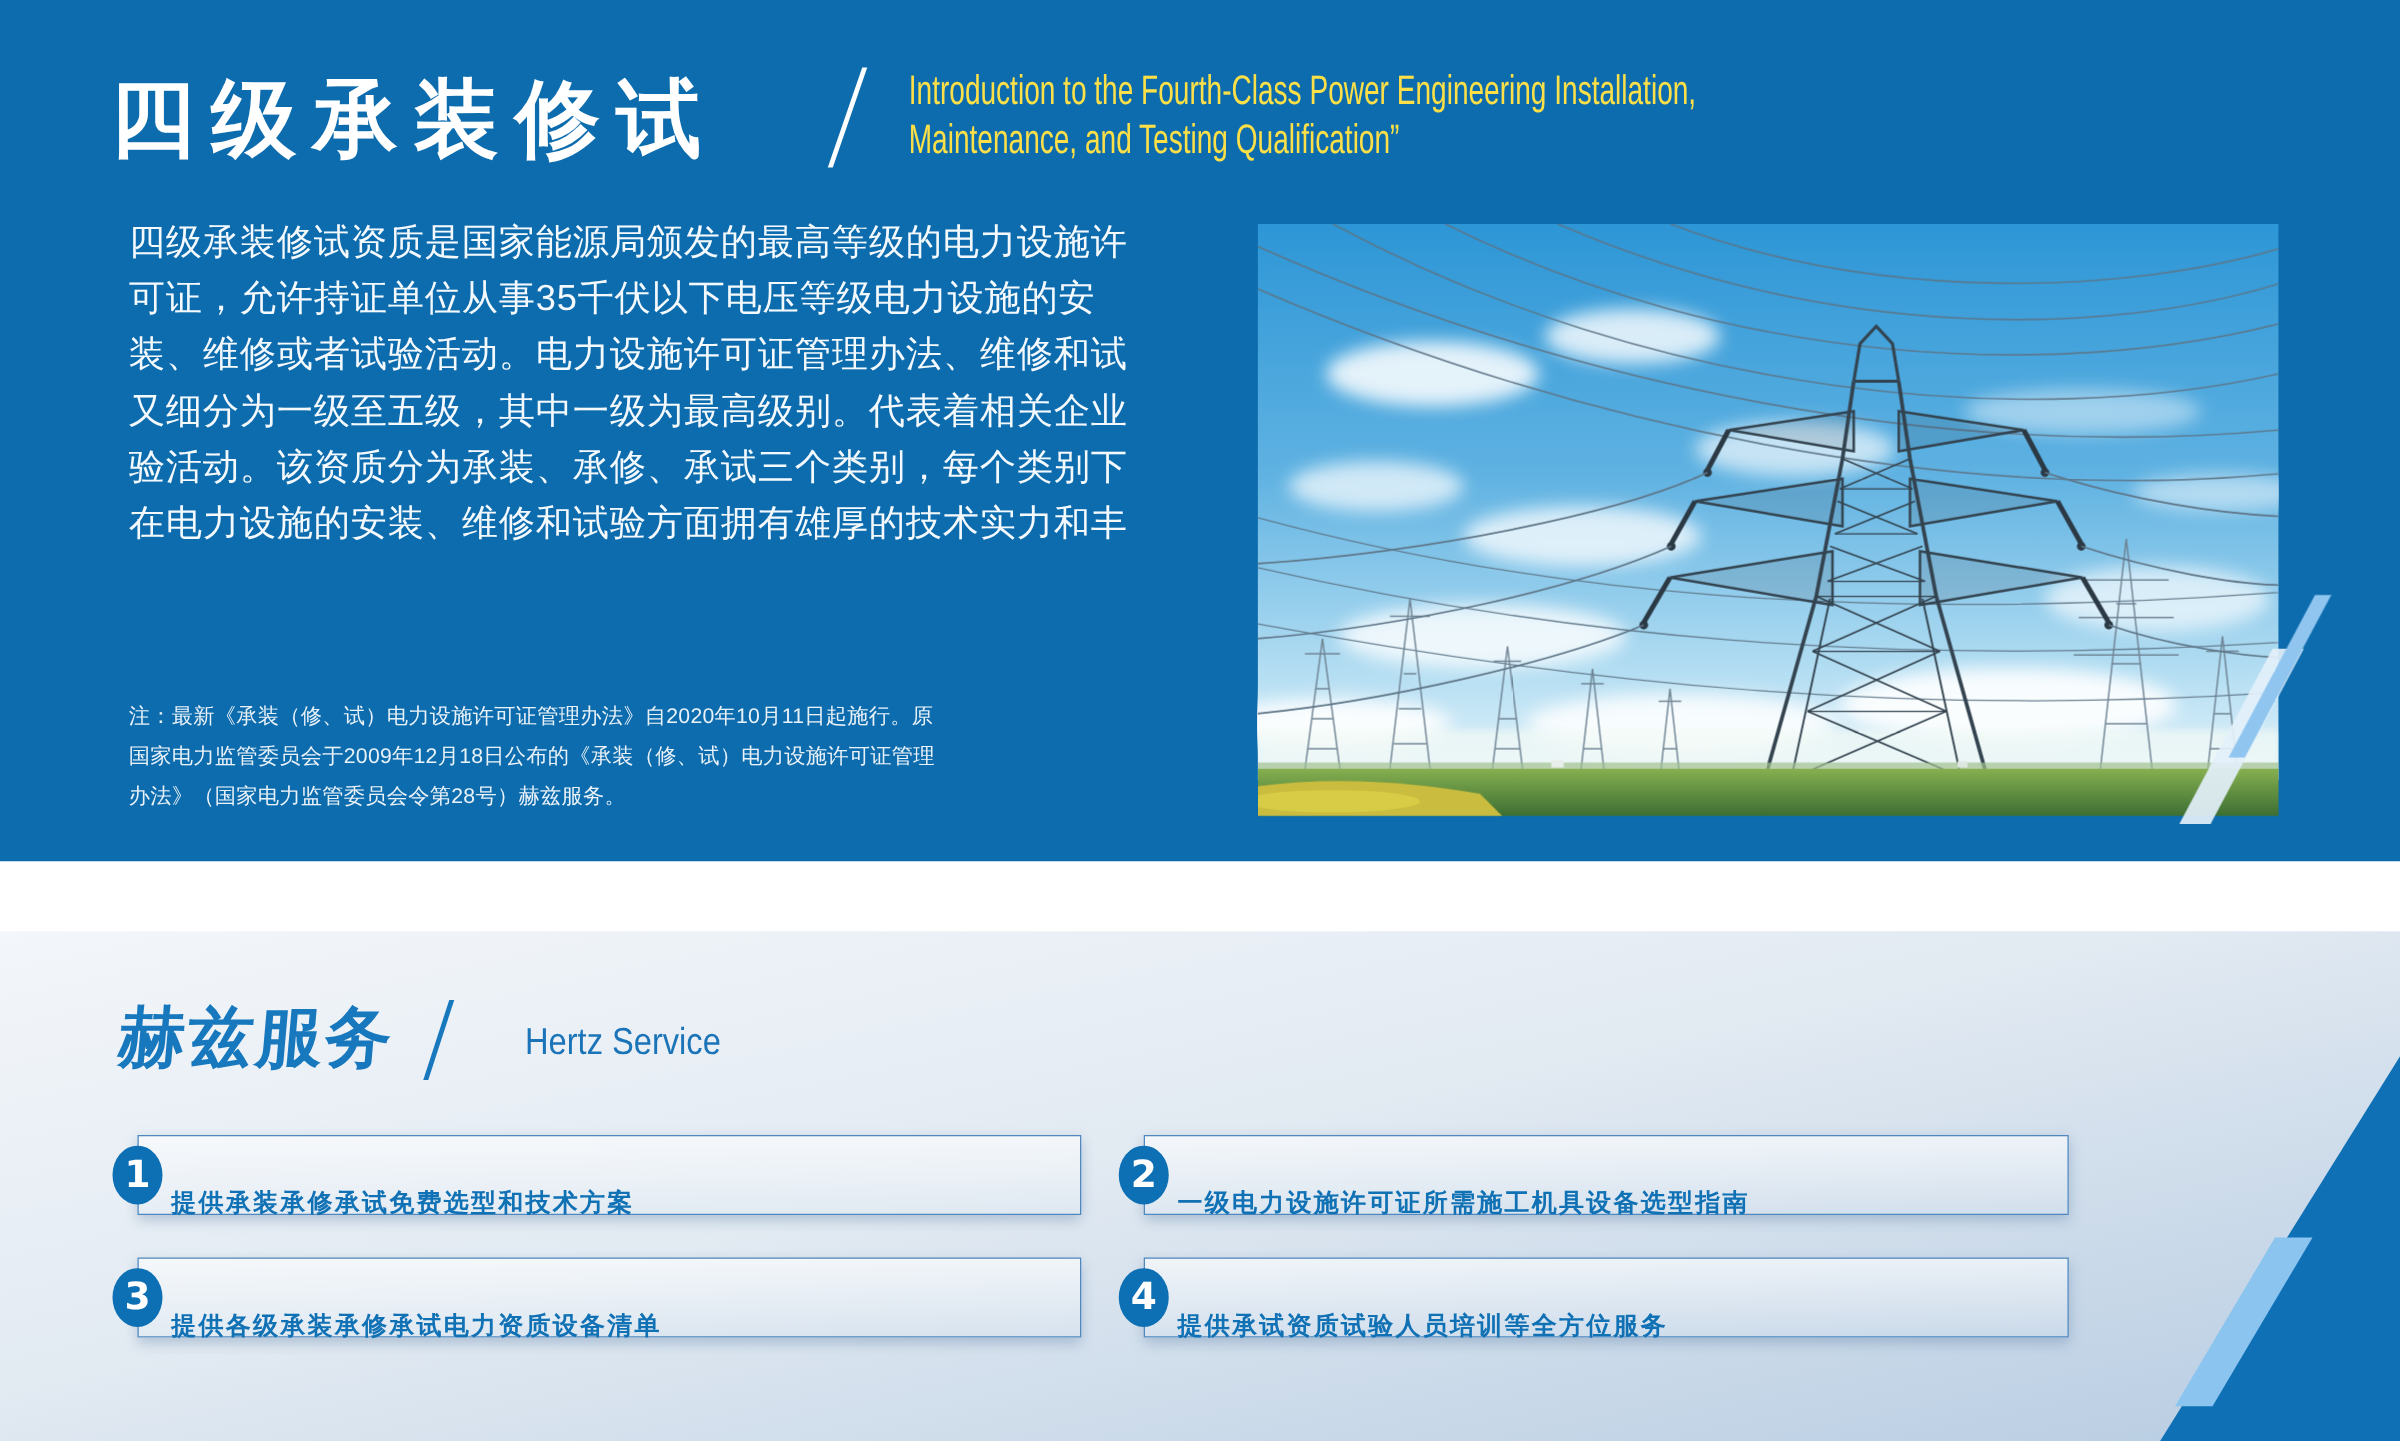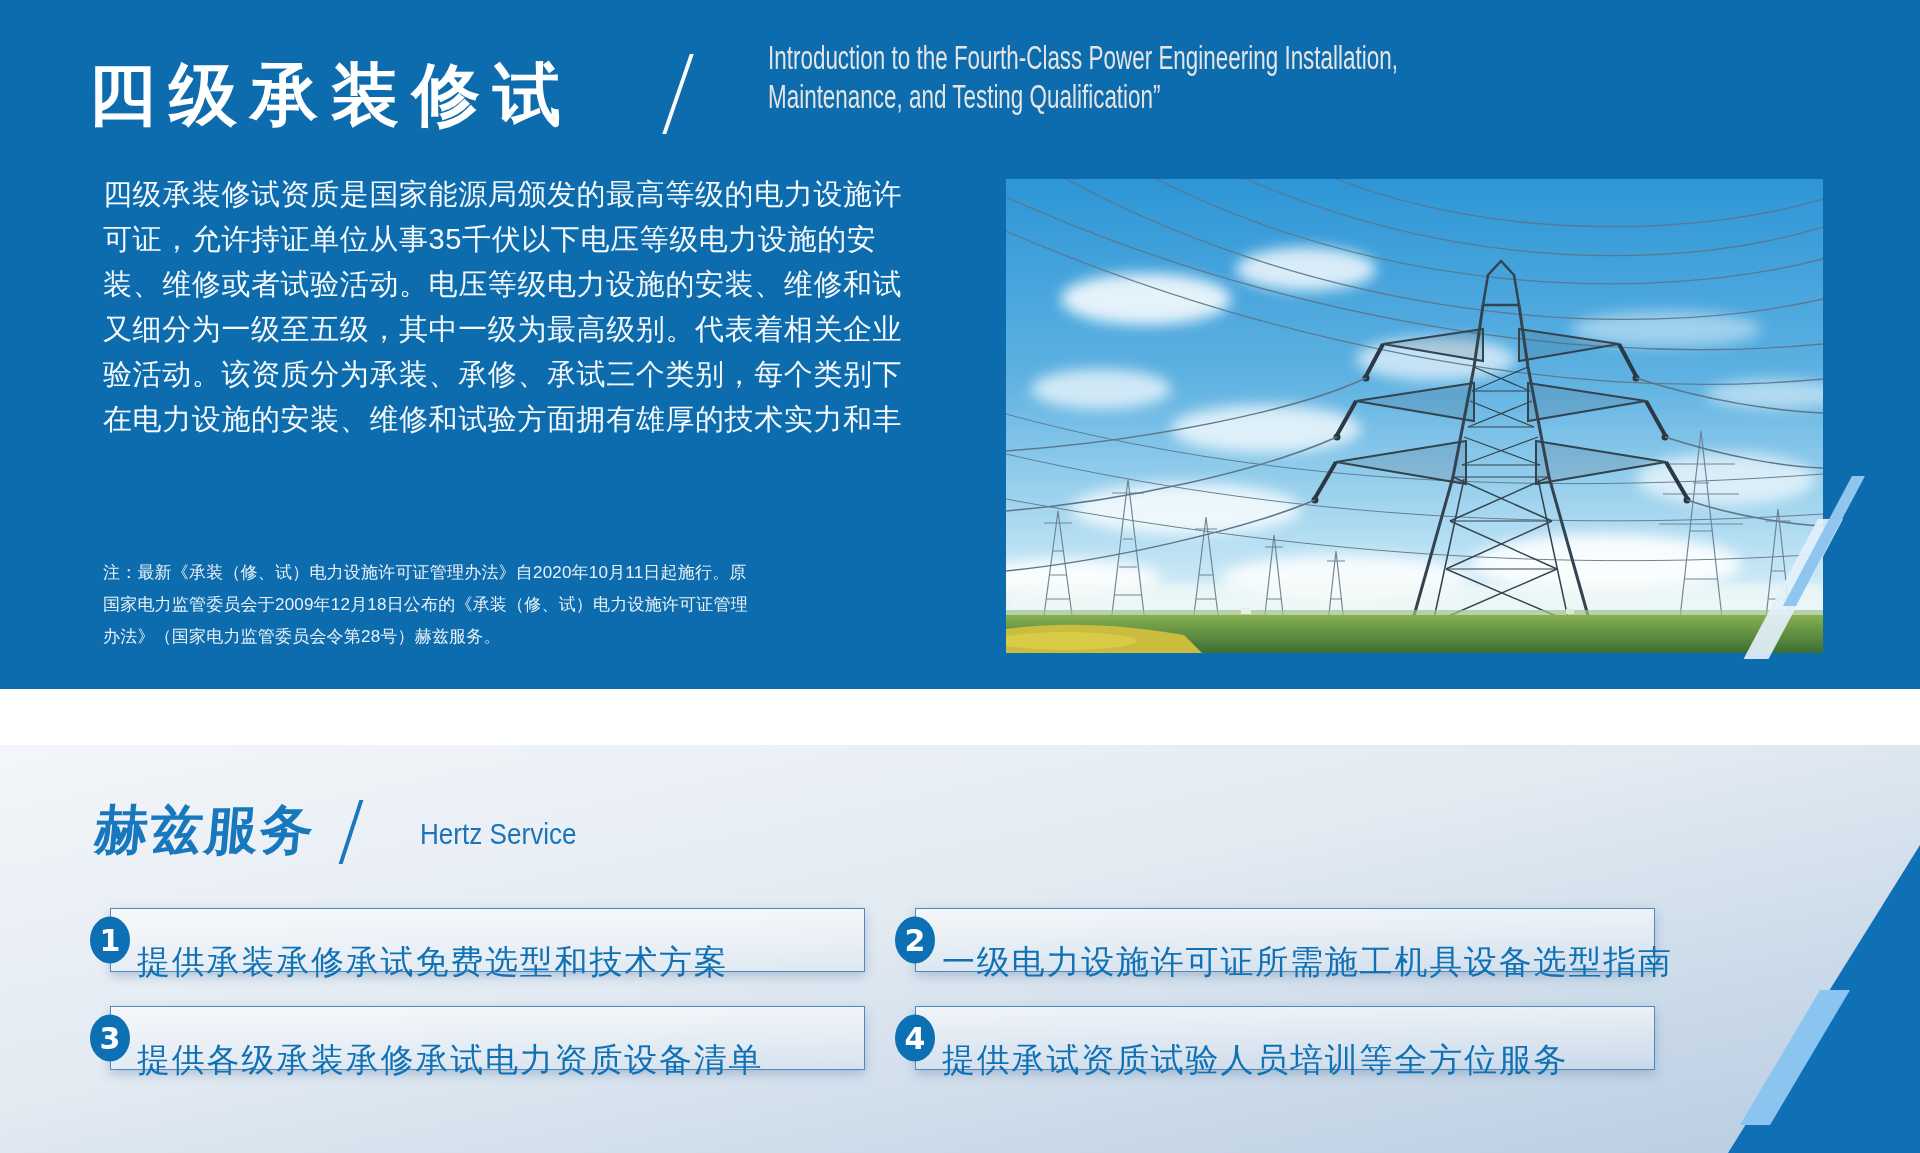--- a/index.html
+++ b/index.html
@@ -6,21 +6,21 @@
   .page{position:relative;width:1920px;height:1153px;overflow:hidden;
         font-family:"Liberation Sans","DejaVu Sans",sans-serif;background:#fff;}
 
   
   .hero{position:absolute;left:0;top:0;width:1920px;height:689px;background:#0D6CAD;}
 
   .title-cn{position:absolute;left:88px;top:50px;font-size:68px;font-weight:900;
             color:#FFFFFF;letter-spacing:13px;white-space:nowrap;}
   .title-slash{position:absolute;left:676px;top:54px;width:4px;height:80px;
                background:#FDFEFF;transform:skewX(-19deg);}
-  .title-en{position:absolute;left:727px;top:38px;color:#e5e5e5;margin-left:41px;}
+  .title-en{position:absolute;left:727px;top:52px;color:#fde047;}
   .title-en .en-line{display:block;font-size:33px;line-height:39px;white-space:nowrap;
                      transform:scaleX(0.68);transform-origin:left center;}
 
   .hero-paragraph{position:absolute;left:103px;top:172px;color:#F4F9FD;}
   .p-line{height:45px;line-height:45px;font-size:29px;letter-spacing:0.6px;white-space:nowrap;}
 
   .hero-note{position:absolute;left:103px;top:557px;color:#EAF2F9;}
   .n-line{height:32px;line-height:32px;font-size:17px;letter-spacing:0.2px;white-space:nowrap;}
 
   
@@ -52,21 +52,21 @@
   .box-1{left:110px;top:908px;width:753px;}
   .box-2{left:915px;top:908px;width:738px;}
   .box-3{left:110px;top:1006px;width:753px;}
   .box-4{left:915px;top:1006px;width:738px;}
 
   .svc-badge{position:absolute;left:-21px;top:50%;transform:translateY(-50%);
              width:40px;height:47px;border-radius:50%;background:#0D6FB4;
              color:#fff;font-size:30px;font-weight:bold;
              font-family:"DejaVu Sans","Liberation Sans",sans-serif;
              display:flex;align-items:center;justify-content:center;}
-  .svc-label{margin-left:26px;font-size:33px;font-weight:400;color:#1171B5;
+  .svc-label{margin-left:26px;font-size:20px;font-weight:700;color:#1171B5;
              letter-spacing:1.8px;white-space:nowrap;margin-top:44px;}
 
   
   .corner-decor{position:absolute;left:1500px;top:733px;width:420px;height:420px;}
 </style>
 </head>
 <body>
 
 <div class="page">
 
@@ -75,21 +75,21 @@
     <div class="title-cn">四级承装修试</div>
     <div class="title-slash"></div>
     <div class="title-en">
       <span class="en-line">Introduction to the Fourth-Class Power Engineering Installation,</span>
       <span class="en-line">Maintenance, and Testing Qualification”</span>
     </div>
 
     <div class="hero-paragraph">
       <div class="p-line">四级承装修试资质是国家能源局颁发的最高等级的电力设施许</div>
       <div class="p-line">可证，允许持证单位从事35千伏以下电压等级电力设施的安</div>
-      <div class="p-line">装、维修或者试验活动。电压等级电力设施的安装、维修和试</div>
+      <div class="p-line">装、维修或者试验活动。电力设施许可证管理办法、维修和试</div>
       <div class="p-line">又细分为一级至五级，其中一级为最高级别。代表着相关企业</div>
       <div class="p-line">验活动。该资质分为承装、承修、承试三个类别，每个类别下</div>
       <div class="p-line">在电力设施的安装、维修和试验方面拥有雄厚的技术实力和丰</div>
     </div>
 
     <div class="hero-note">
       <div class="n-line">注：最新《承装（修、试）电力设施许可证管理办法》自2020年10月11日起施行。原</div>
       <div class="n-line">国家电力监管委员会于2009年12月18日公布的《承装（修、试）电力设施许可证管理</div>
       <div class="n-line">办法》（国家电力监管委员会令第28号）赫兹服务。</div>
     </div>

